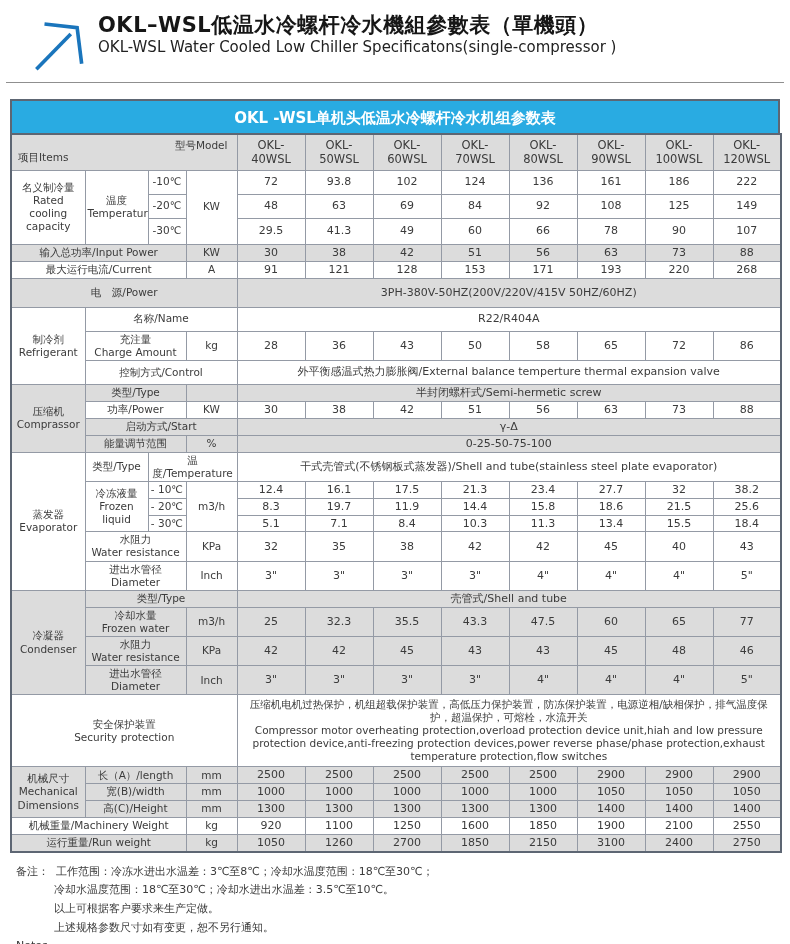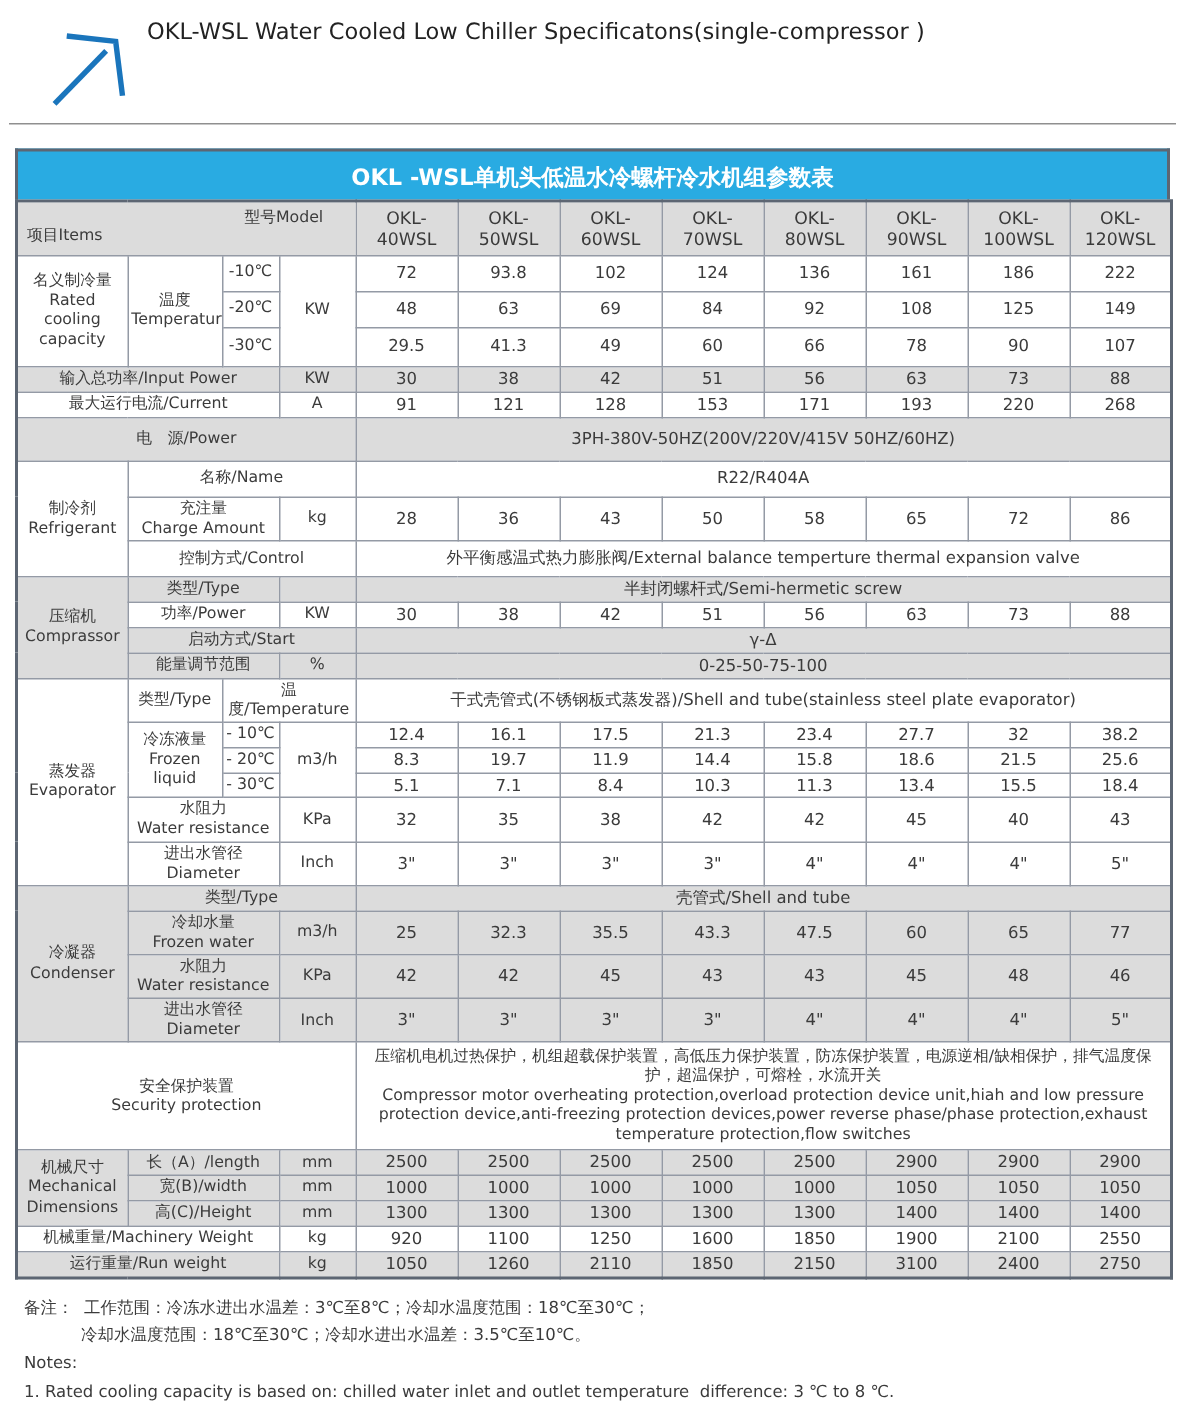--- a/index.html
+++ b/index.html
@@ -41,38 +41,39 @@
   tr.g td { background: #dcdcdc; }
   td.lab { font-size: 10.5px; }
   td.mdl { font-size: 11.5px; color: #3a3a3a; }
   td.sec { text-align: left; font-size: 10.5px; line-height: 1.55; padding: 3px 7px; }
   td.diag { position: relative;
     background-image: linear-gradient(to bottom right,
       rgba(0,0,0,0) calc(50% - 0.6px), #949aa5 calc(50% - 0.6px),
       #949aa5 calc(50% + 0.6px), rgba(0,0,0,0) calc(50% + 0.6px));
   }
   td.diag .d1 { position: absolute; left: 6px; bottom: 5px; font-size: 10.5px; }
-  td.diag .d2 { position: absolute; right: 21px; top: 4px; font-size: 10.5px; }
+  td.diag .d2 { position: absolute; right: 9px; top: 4px; font-size: 10.5px; }
 
   
   .notes { margin: 10px 16px 14px 16px; font-size: 11px; line-height: 1.7; color: #3b3b3b; }
   .note-line { white-space: pre-wrap; }
   .note-line.ind1 { padding-left: 38px; }
 </style>
 </head>
 <body>
 
 <div class="hdr">
   <div class="logo">
     <svg width="58" height="58" viewBox="0 0 64 64">
       <path d="M16 11 L52 15 L57 55" fill="none" stroke="#1a75bc" stroke-width="4"></path>
       <path d="M7 61 L45 22" fill="none" stroke="#1a75bc" stroke-width="4"></path>
     </svg>
   </div>
   <div class="titles">
+    <div class="t1">OKL–WSL低温水冷螺杆冷水機組參數表（單機頭）</div>
     <div class="t2">OKL-WSL Water Cooled Low Chiller Specificatons(single-compressor )</div>
   </div>
 </div>
 
 <div class="divider"></div>
 
 <div class="table-wrap">
   <div class="banner" style="background: rgb(41, 171, 226);">OKL -WSL单机头低温水冷螺杆冷水机组参数表</div>
   <table class="spec">
     <colgroup>
@@ -396,29 +397,31 @@
           <td>1850</td>
           <td>1900</td>
           <td>2100</td>
           <td>2550</td>
         </tr>
         <tr class="g" style="height: 17px;">
           <td colspan="3" class="lab">运行重量/Run weight</td>
           <td class="lab">kg</td>
           <td>1050</td>
           <td>1260</td>
-          <td>2110</td>
+          <td>2700</td>
           <td>1850</td>
           <td>2150</td>
           <td>3100</td>
           <td>2400</td>
           <td>2750</td>
         </tr>
       </tbody>
   </table>
 </div>
 
 <div class="notes">
     <div class="note-line">备注：  工作范围：冷冻水进出水温差：3℃至8℃；冷却水温度范围：18℃至30℃；</div>
     <div class="note-line ind1">冷却水温度范围：18℃至30℃；冷却水进出水温差：3.5℃至10℃。</div>
+    <div class="note-line ind1">以上可根据客户要求来生产定做。</div>
+    <div class="note-line ind1">上述规格参数尺寸如有变更，恕不另行通知。</div>
     <div class="note-line">Notes:</div>
     <div class="note-line">1. Rated cooling capacity is based on: chilled water inlet and outlet temperature  difference: 3 ℃ to 8 ℃.</div>
   </div>
 
 </body></html>

